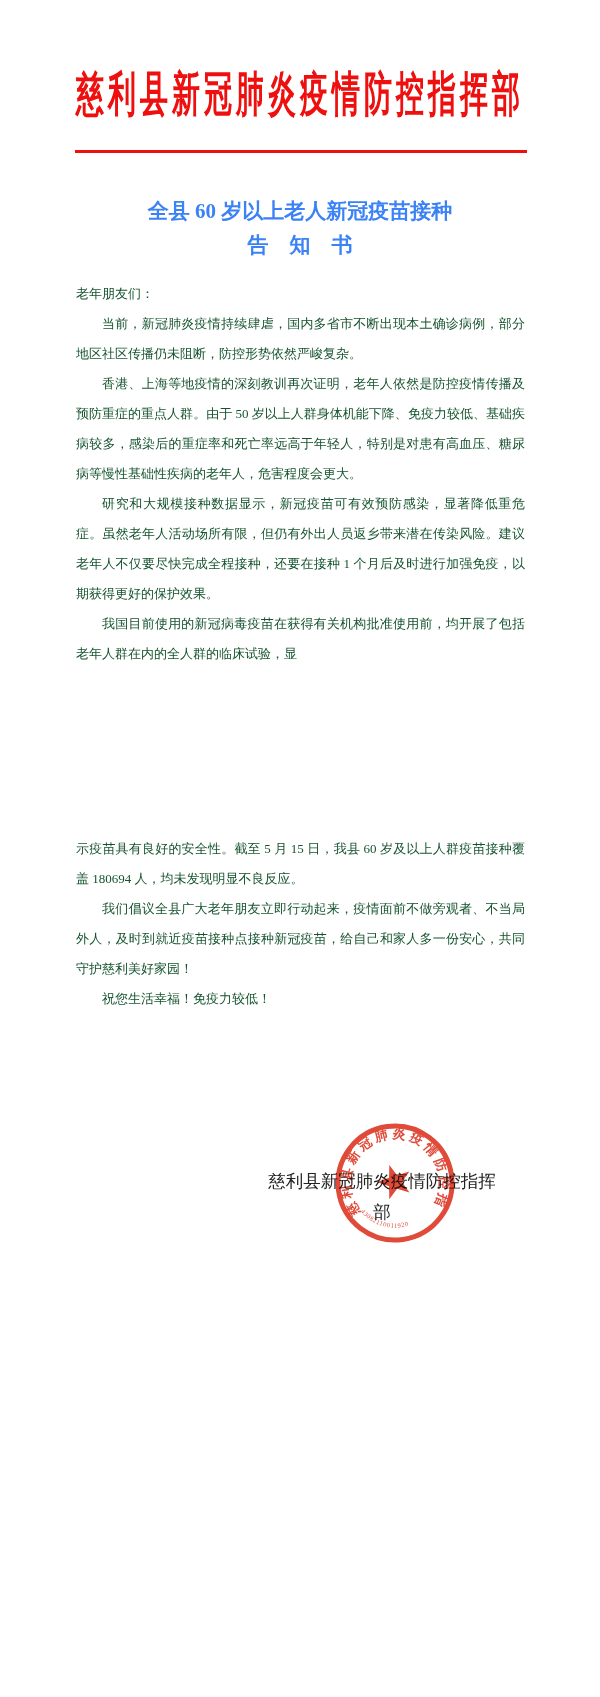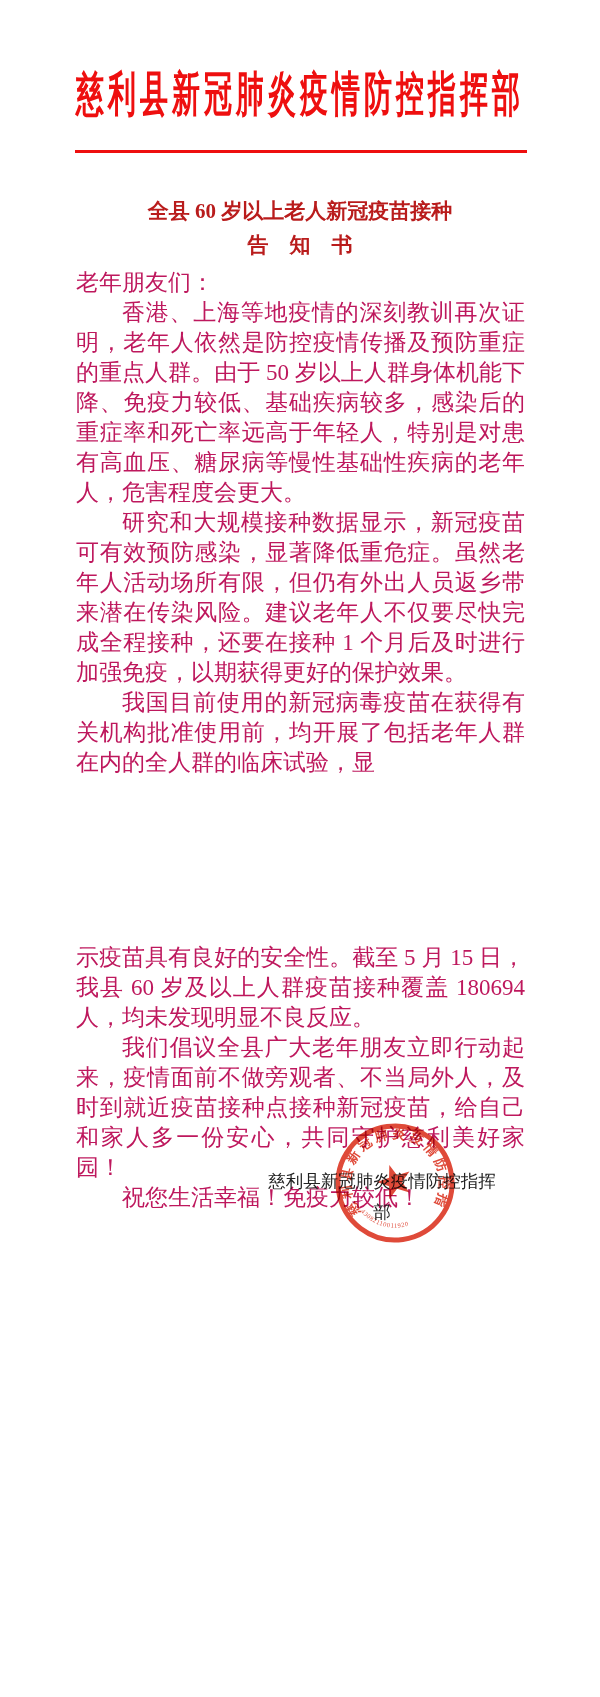--- a/index.html
+++ b/index.html
@@ -20,26 +20,26 @@
     transform:scaleY(1.7);
     transform-origin:top center;
   }
   .red-rule{
     position:absolute;top:150px;left:75px;
     width:452px;height:3px;background:#ee0f0f;
   }
   .doc-title{
     position:absolute;top:194px;left:0;width:600px;
     text-align:center;font-weight:bold;
-    font-size:21px;line-height:34px;color:#b91c1c;
+    font-size:21px;line-height:34px;color:#3b82f6;
   }
   .body-text{
-    position:absolute;top:268px;left:76px;width:449px;
-    font-size:23px;line-height:30px;
-    text-align:justify;color:#be185d;
+    position:absolute;top:279px;left:76px;width:449px;
+    font-size:13px;line-height:30px;
+    text-align:justify;color:#14532d;
   }
   .para{text-indent:2em;margin:0;}
   .no-indent{text-indent:0;margin:0;}
   .page-gap{height:165px;}
   .sign-block{
     position:absolute;top:1166px;left:266px;width:232px;
     text-align:center;font-size:17.5px;line-height:31px;color:#222;
     z-index:1;
   }
   .seal{
@@ -65,20 +65,21 @@
 
   <div class="red-rule"></div>
 
   <div class="doc-title">
     <div>全县 60 岁以上老人新冠疫苗接种</div>
     <div>告　知　书</div>
   </div>
 
   <div class="body-text">
     <p class="no-indent">老年朋友们：</p>
+    <p class="para">当前，新冠肺炎疫情持续肆虐，国内多省市不断出现本土确诊病例，部分地区社区传播仍未阻断，防控形势依然严峻复杂。</p>
     <p class="para">香港、上海等地疫情的深刻教训再次证明，老年人依然是防控疫情传播及预防重症的重点人群。由于 50 岁以上人群身体机能下降、免疫力较低、基础疾病较多，感染后的重症率和死亡率远高于年轻人，特别是对患有高血压、糖尿病等慢性基础性疾病的老年人，危害程度会更大。</p>
     <p class="para">研究和大规模接种数据显示，新冠疫苗可有效预防感染，显著降低重危症。虽然老年人活动场所有限，但仍有外出人员返乡带来潜在传染风险。建议老年人不仅要尽快完成全程接种，还要在接种 1 个月后及时进行加强免疫，以期获得更好的保护效果。</p>
     <p class="para">我国目前使用的新冠病毒疫苗在获得有关机构批准使用前，均开展了包括老年人群在内的全人群的临床试验，显</p>
     <div class="page-gap"></div>
     <p class="no-indent">示疫苗具有良好的安全性。截至 5 月 15 日，我县 60 岁及以上人群疫苗接种覆盖 180694 人，均未发现明显不良反应。</p>
     <p class="para">我们倡议全县广大老年朋友立即行动起来，疫情面前不做旁观者、不当局外人，及时到就近疫苗接种点接种新冠疫苗，给自己和家人多一份安心，共同守护慈利美好家园！</p>
     <p class="para">祝您生活幸福！免疫力较低！</p>
   </div>
 
   <div class="sign-block">

